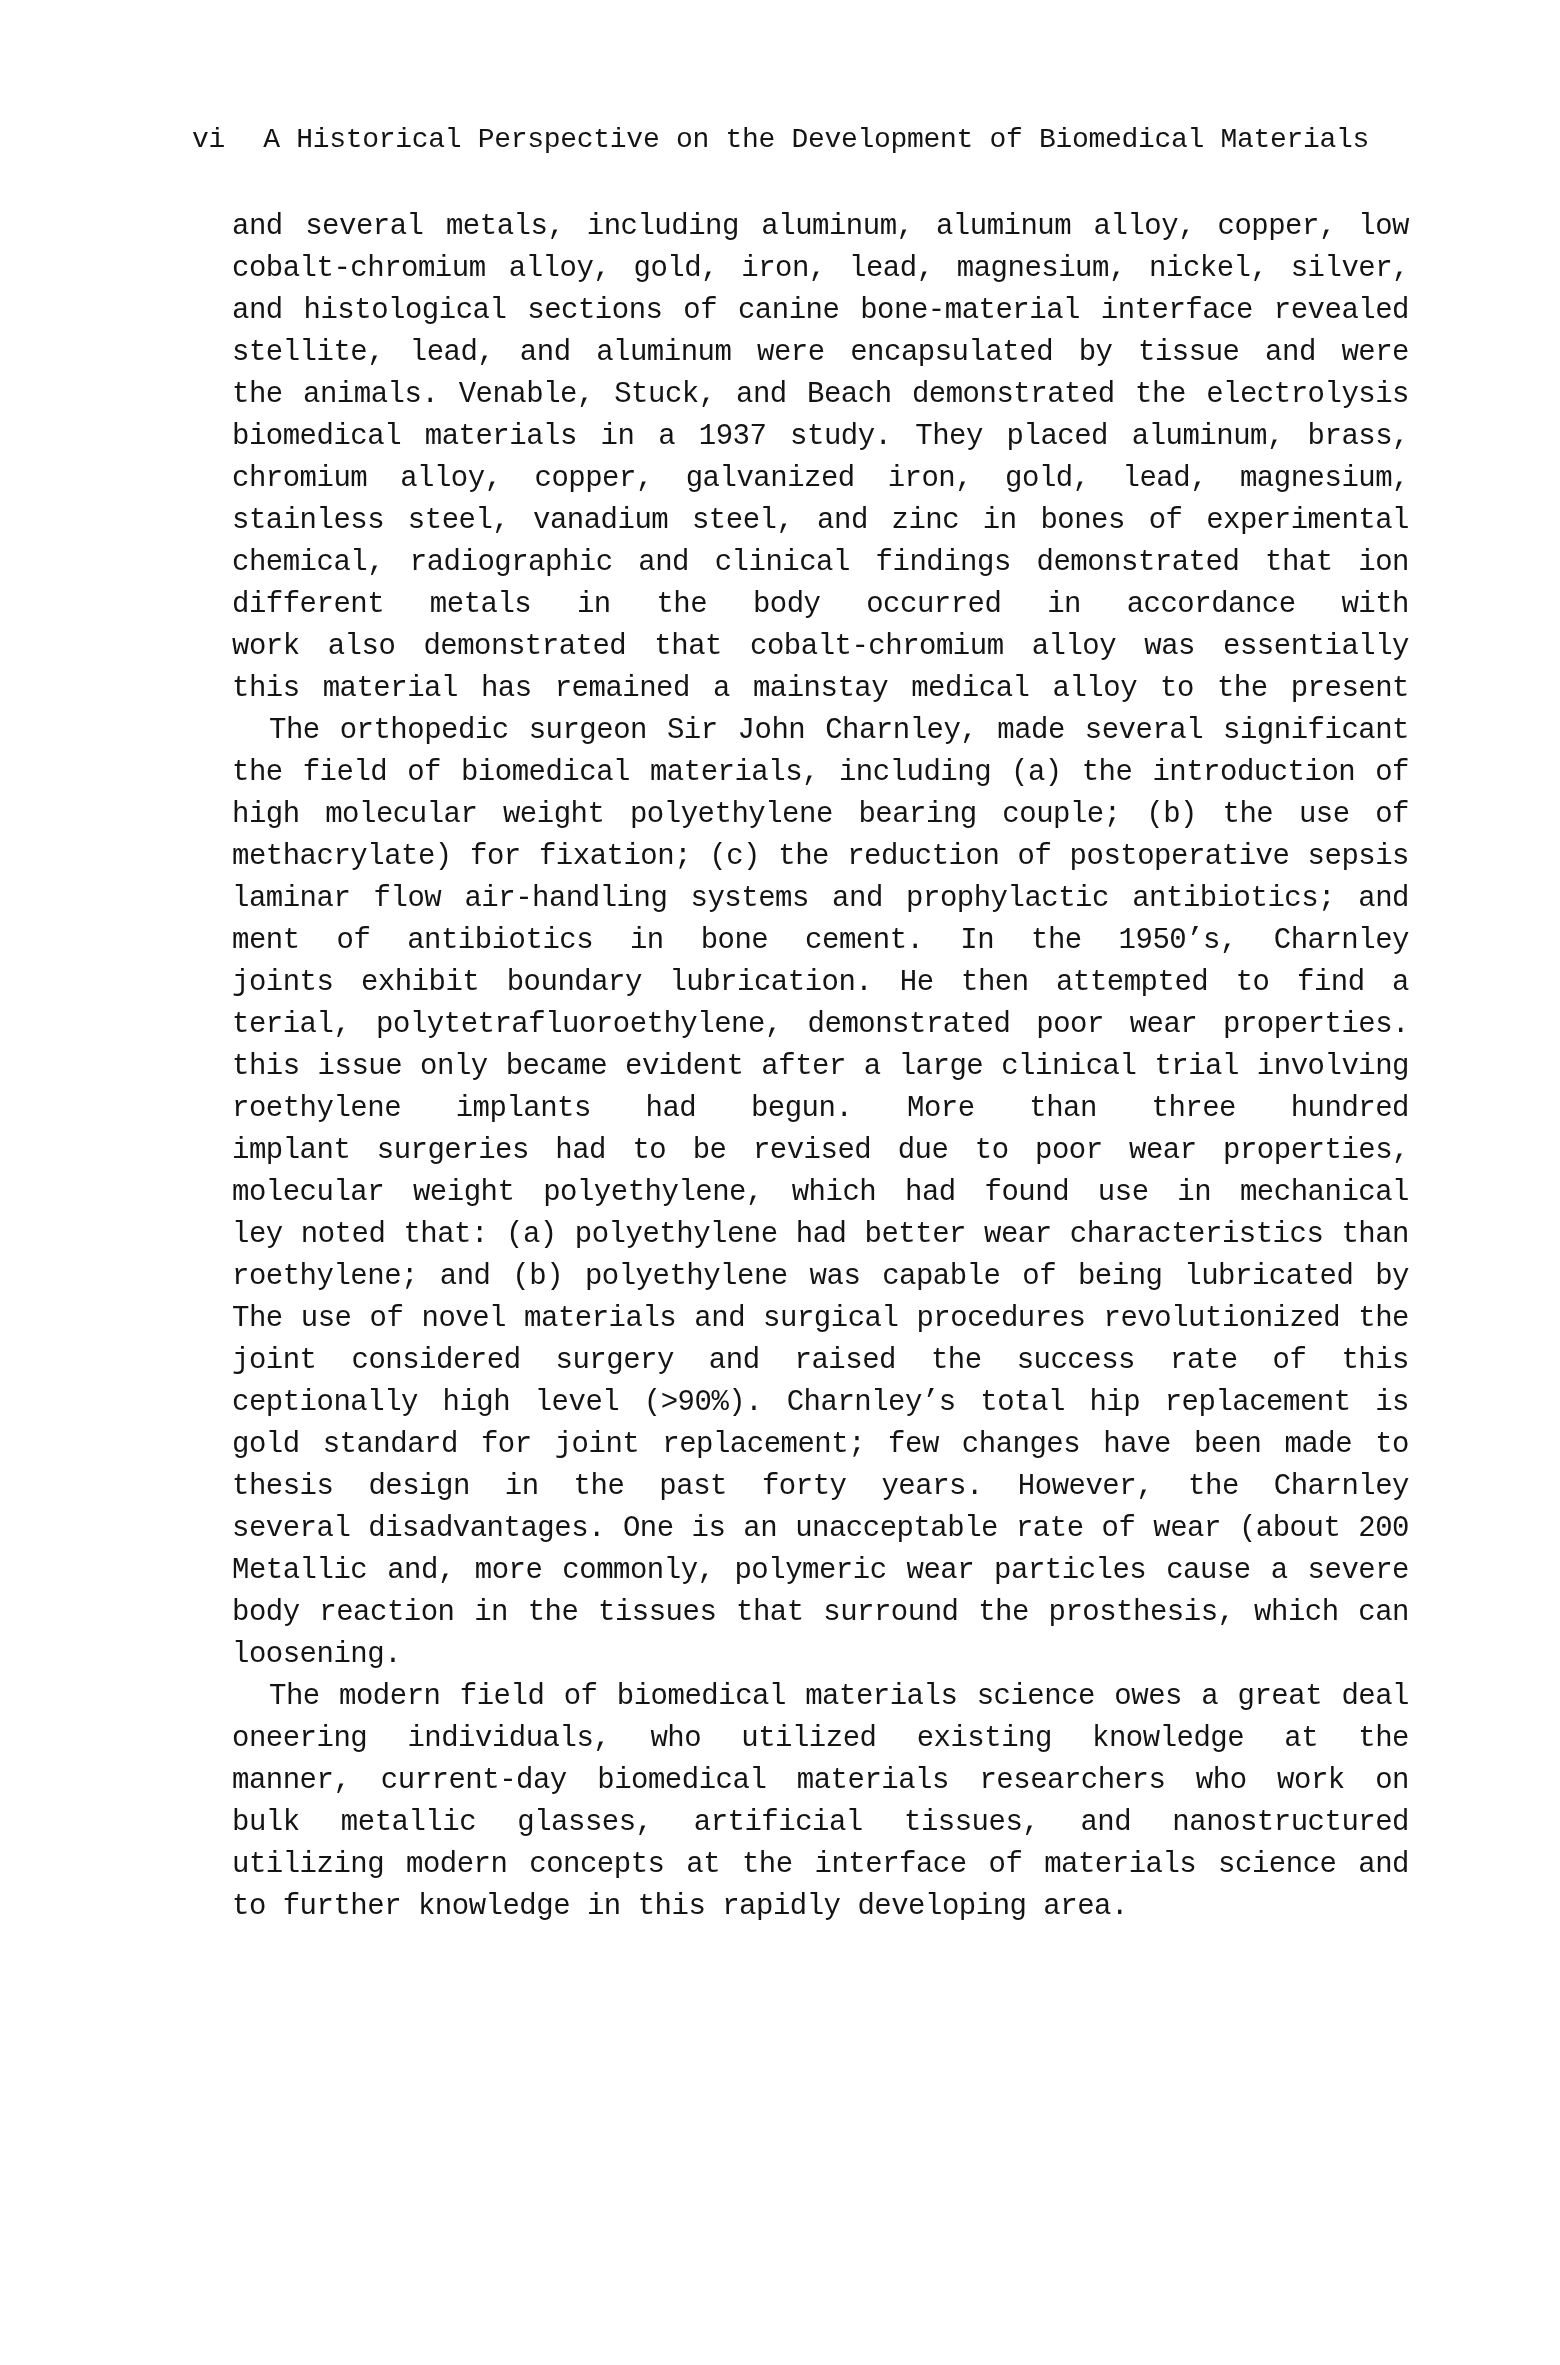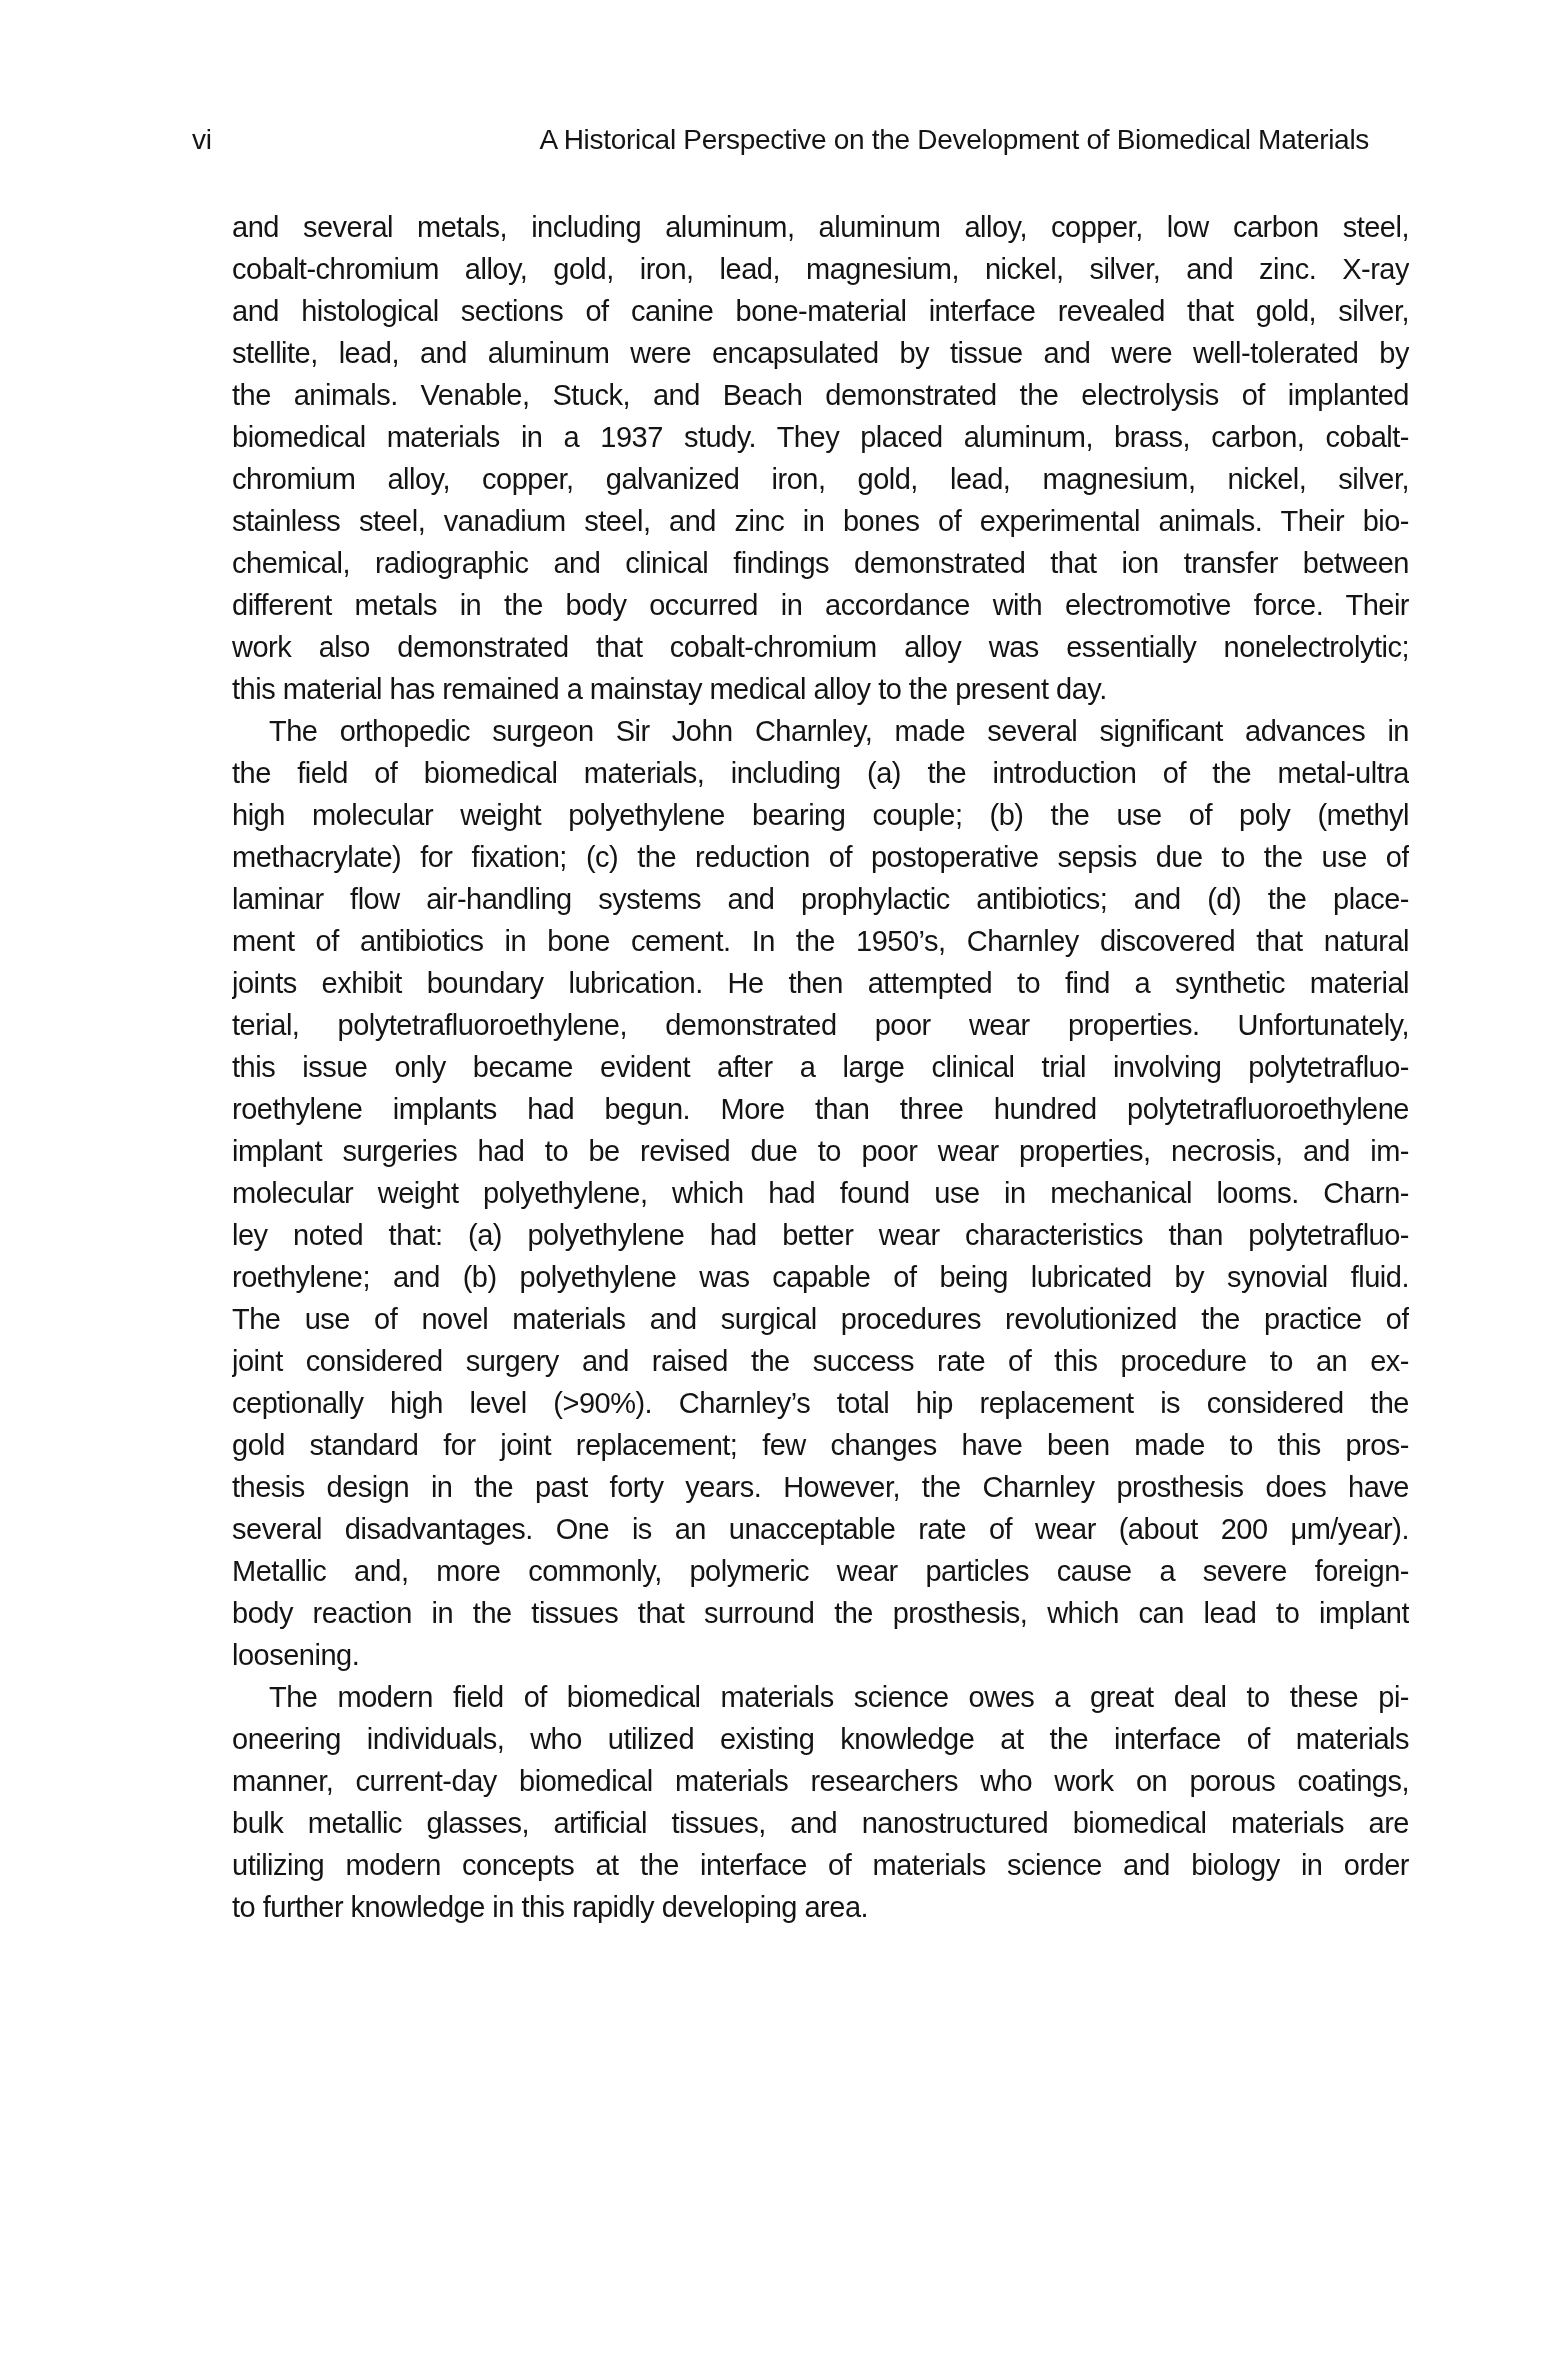--- a/index.html
+++ b/index.html
@@ -2,21 +2,21 @@
 <html style="font-size:13.6px"><head>
 <meta charset="utf-8">
 <style>
   html, body { margin: 0; padding: 0; }
   .page {
     position: relative;
     width: 1560px;
     height: 2366px;
     background: #ffffff;
     color: #141414;
-    font-family: Liberation Sans, sans-serif;
+    font-family: Liberation Mono, monospace;
     overflow: hidden;
   }
   .running-header {
     position: absolute;
     top: 124px;
     left: 192px;
     width: 1177px;
     display: flex;
     justify-content: space-between;
     align-items: baseline;

